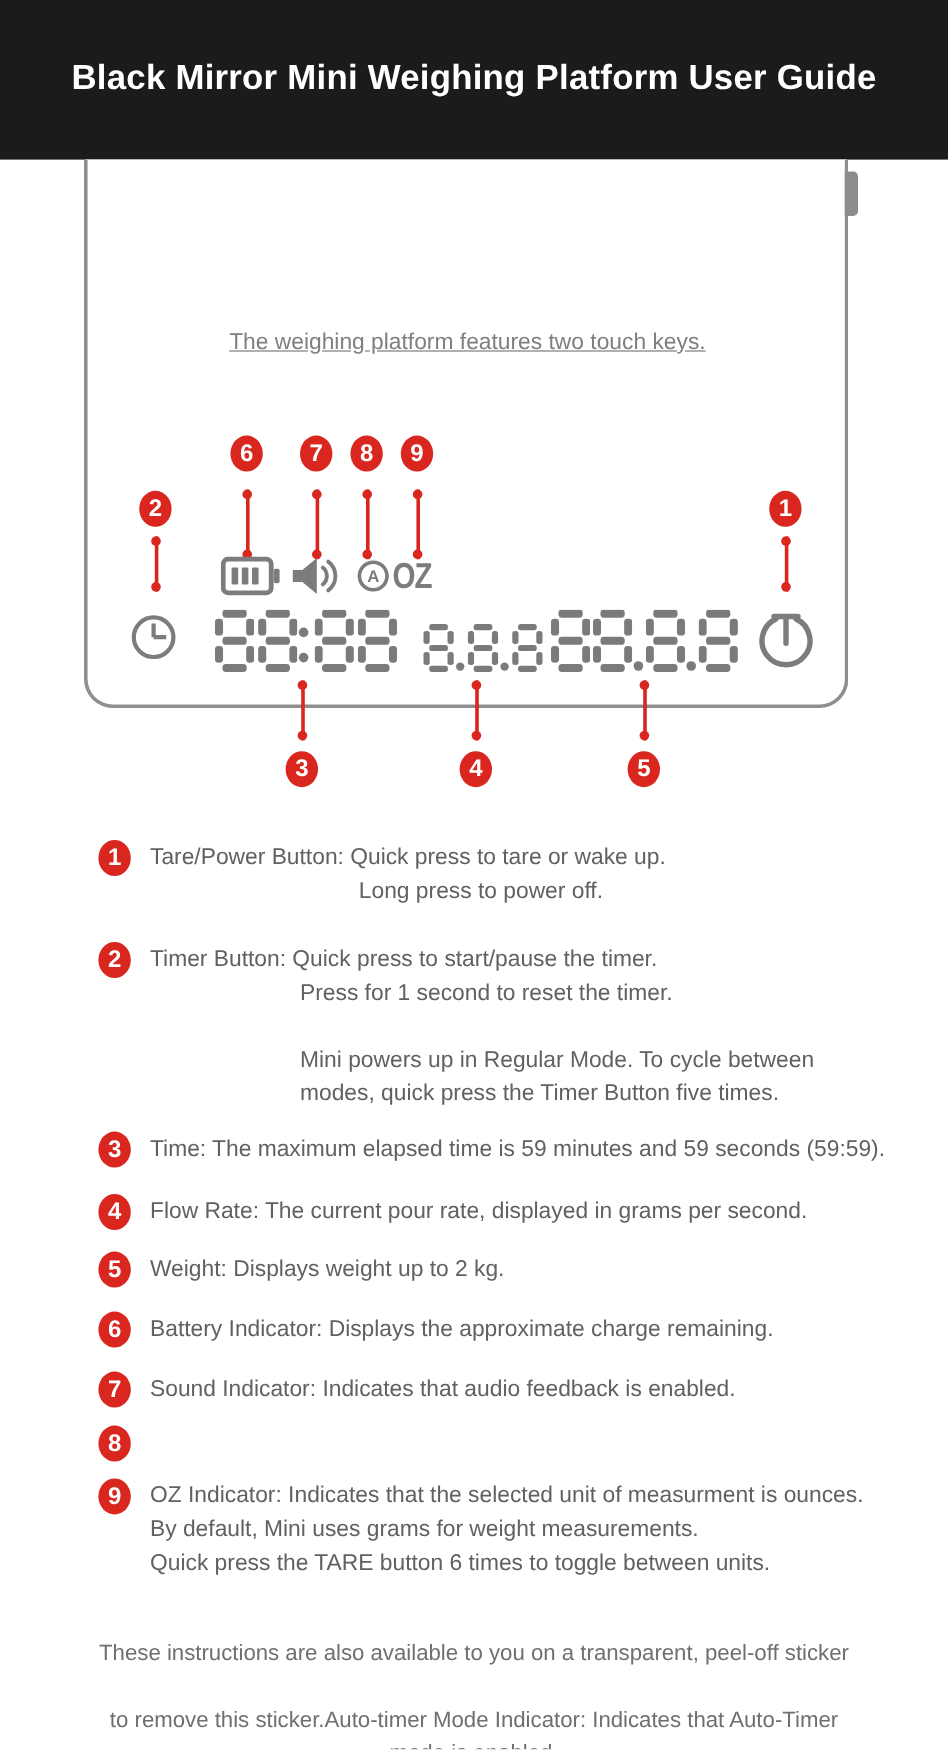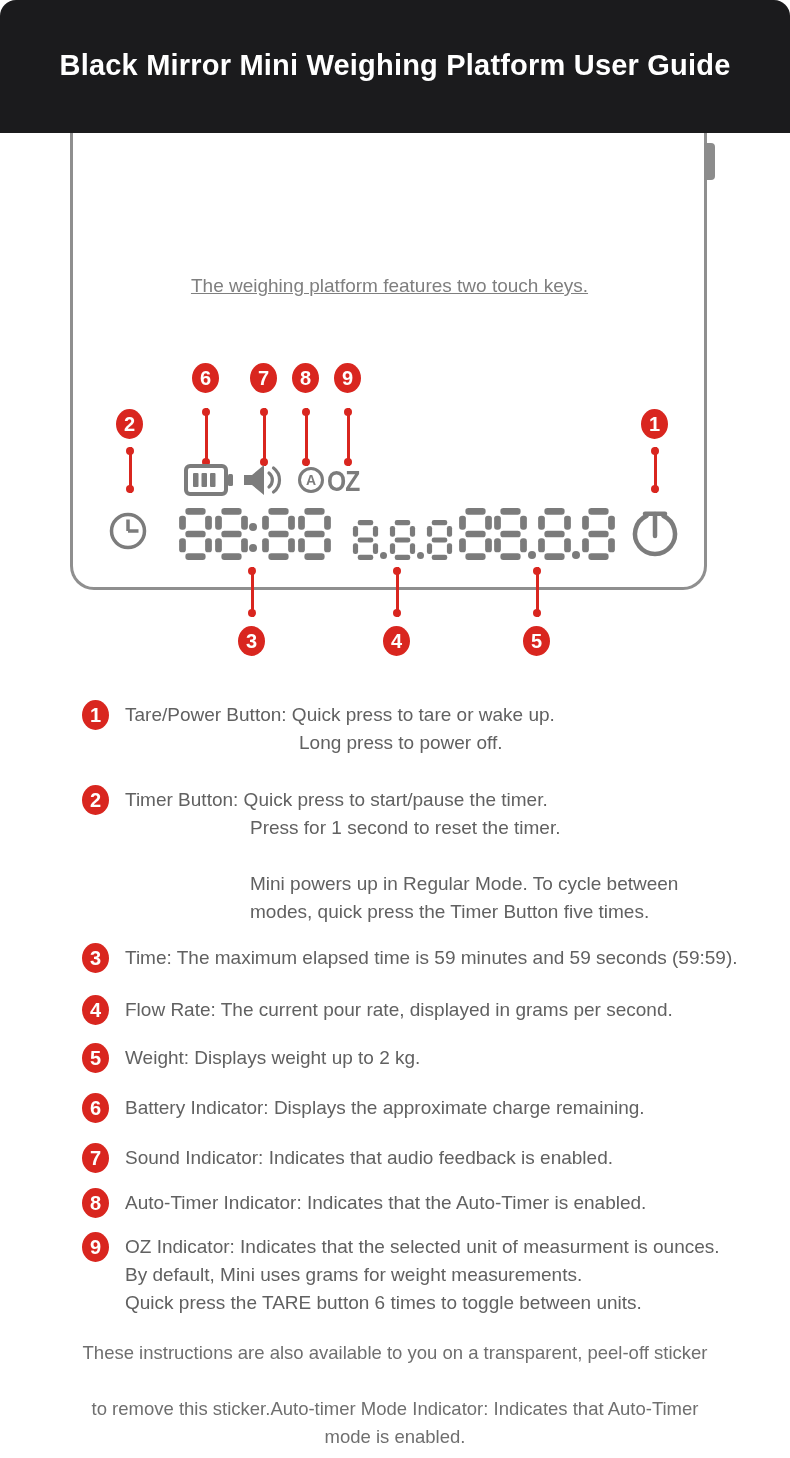--- a/index.html
+++ b/index.html
@@ -1,17 +1,17 @@
 <!DOCTYPE html>
 <html><head>
 <meta charset="utf-8">
 <style>
   html,body{margin:0;padding:0;background:#fff;}
   .page{position:relative;width:790px;height:1458px;background:#fff;overflow:hidden;
-        font-family:"Liberation Sans",sans-serif;border-radius:16px;}
+        font-family:"Liberation Sans",sans-serif;}
 
   
   .header-bar{position:absolute;left:0;top:0;width:790px;height:133px;background:#1b1b1d;}
   .title{position:absolute;left:0;top:0;width:790px;height:133px;line-height:131px;
          text-align:center;color:#fff;font-size:29px;font-weight:bold;letter-spacing:.2px;}
 
   
   .device{position:absolute;left:70px;top:133px;width:631px;height:454px;
           border:3px solid #8f8f8f;border-top:none;border-radius:0 0 24px 24px;background:#fff;}
   .side-tab{position:absolute;left:704px;top:143px;width:11px;height:37px;background:#8c8c8c;
@@ -36,21 +36,21 @@
       font-weight:bold;color:#7c7c7c;transform:scaleX(.82);transform-origin:left center;
       letter-spacing:-1px;}
 
   
   .lco{position:absolute;left:82px;width:27px;height:30px;border-radius:50%;background:#d9261f;
        color:#fff;font-size:20px;font-weight:bold;text-align:center;line-height:30px;}
   .tl{position:absolute;height:26px;line-height:26px;font-size:19px;color:#616161;white-space:nowrap;}
 
   
   .fl{position:absolute;left:0;width:790px;height:26px;line-height:26px;text-align:center;
-      font-size:18.5px;color:#6f6f6f;white-space:nowrap;}
+      font-size:18.5px;color:#6f6f6f;white-space:nowrap;margin-top:24px;}
 </style>
 </head>
 <body>
 
 <div class="page">
 
   <div class="header-bar"></div>
   <div class="title">Black Mirror Mini Weighing Platform User Guide</div>
 
   <div class="device"></div>
@@ -190,21 +190,20 @@
   <div class="lco" style="top:1043px">5</div>
   <div class="tl" style="left:125px;top:1045px">Weight: Displays weight up to 2 kg.</div>
 
   <div class="lco" style="top:1093px">6</div>
   <div class="tl" style="left:125px;top:1095px">Battery Indicator: Displays the approximate charge remaining.</div>
 
   <div class="lco" style="top:1143px">7</div>
   <div class="tl" style="left:125px;top:1145px">Sound Indicator: Indicates that audio feedback is enabled.</div>
 
   <div class="lco" style="top:1188px">8</div>
-  <div class="tl" style="left:125px;top:1190px">Auto-Timer Indicator: Indicates that the Auto-Timer is enabled.</div>
 
   <div class="lco" style="top:1232px">9</div>
   <div class="tl" style="left:125px;top:1234px">OZ Indicator: Indicates that the selected unit of measurment is ounces.</div>
   <div class="tl" style="left:125px;top:1262px">By default, Mini uses grams for weight measurements.</div>
   <div class="tl" style="left:125px;top:1290px">Quick press the TARE button 6 times to toggle between units.</div>
 
   <div class="fl" style="top:1340px">These instructions are also available to you on a transparent, peel-off sticker</div>
   <div class="fl" style="top:1424px">mode is enabled.</div>
   <div class="fl" style="top:1396px">to remove this sticker.Auto-timer Mode Indicator: Indicates that Auto-Timer</div>
 

